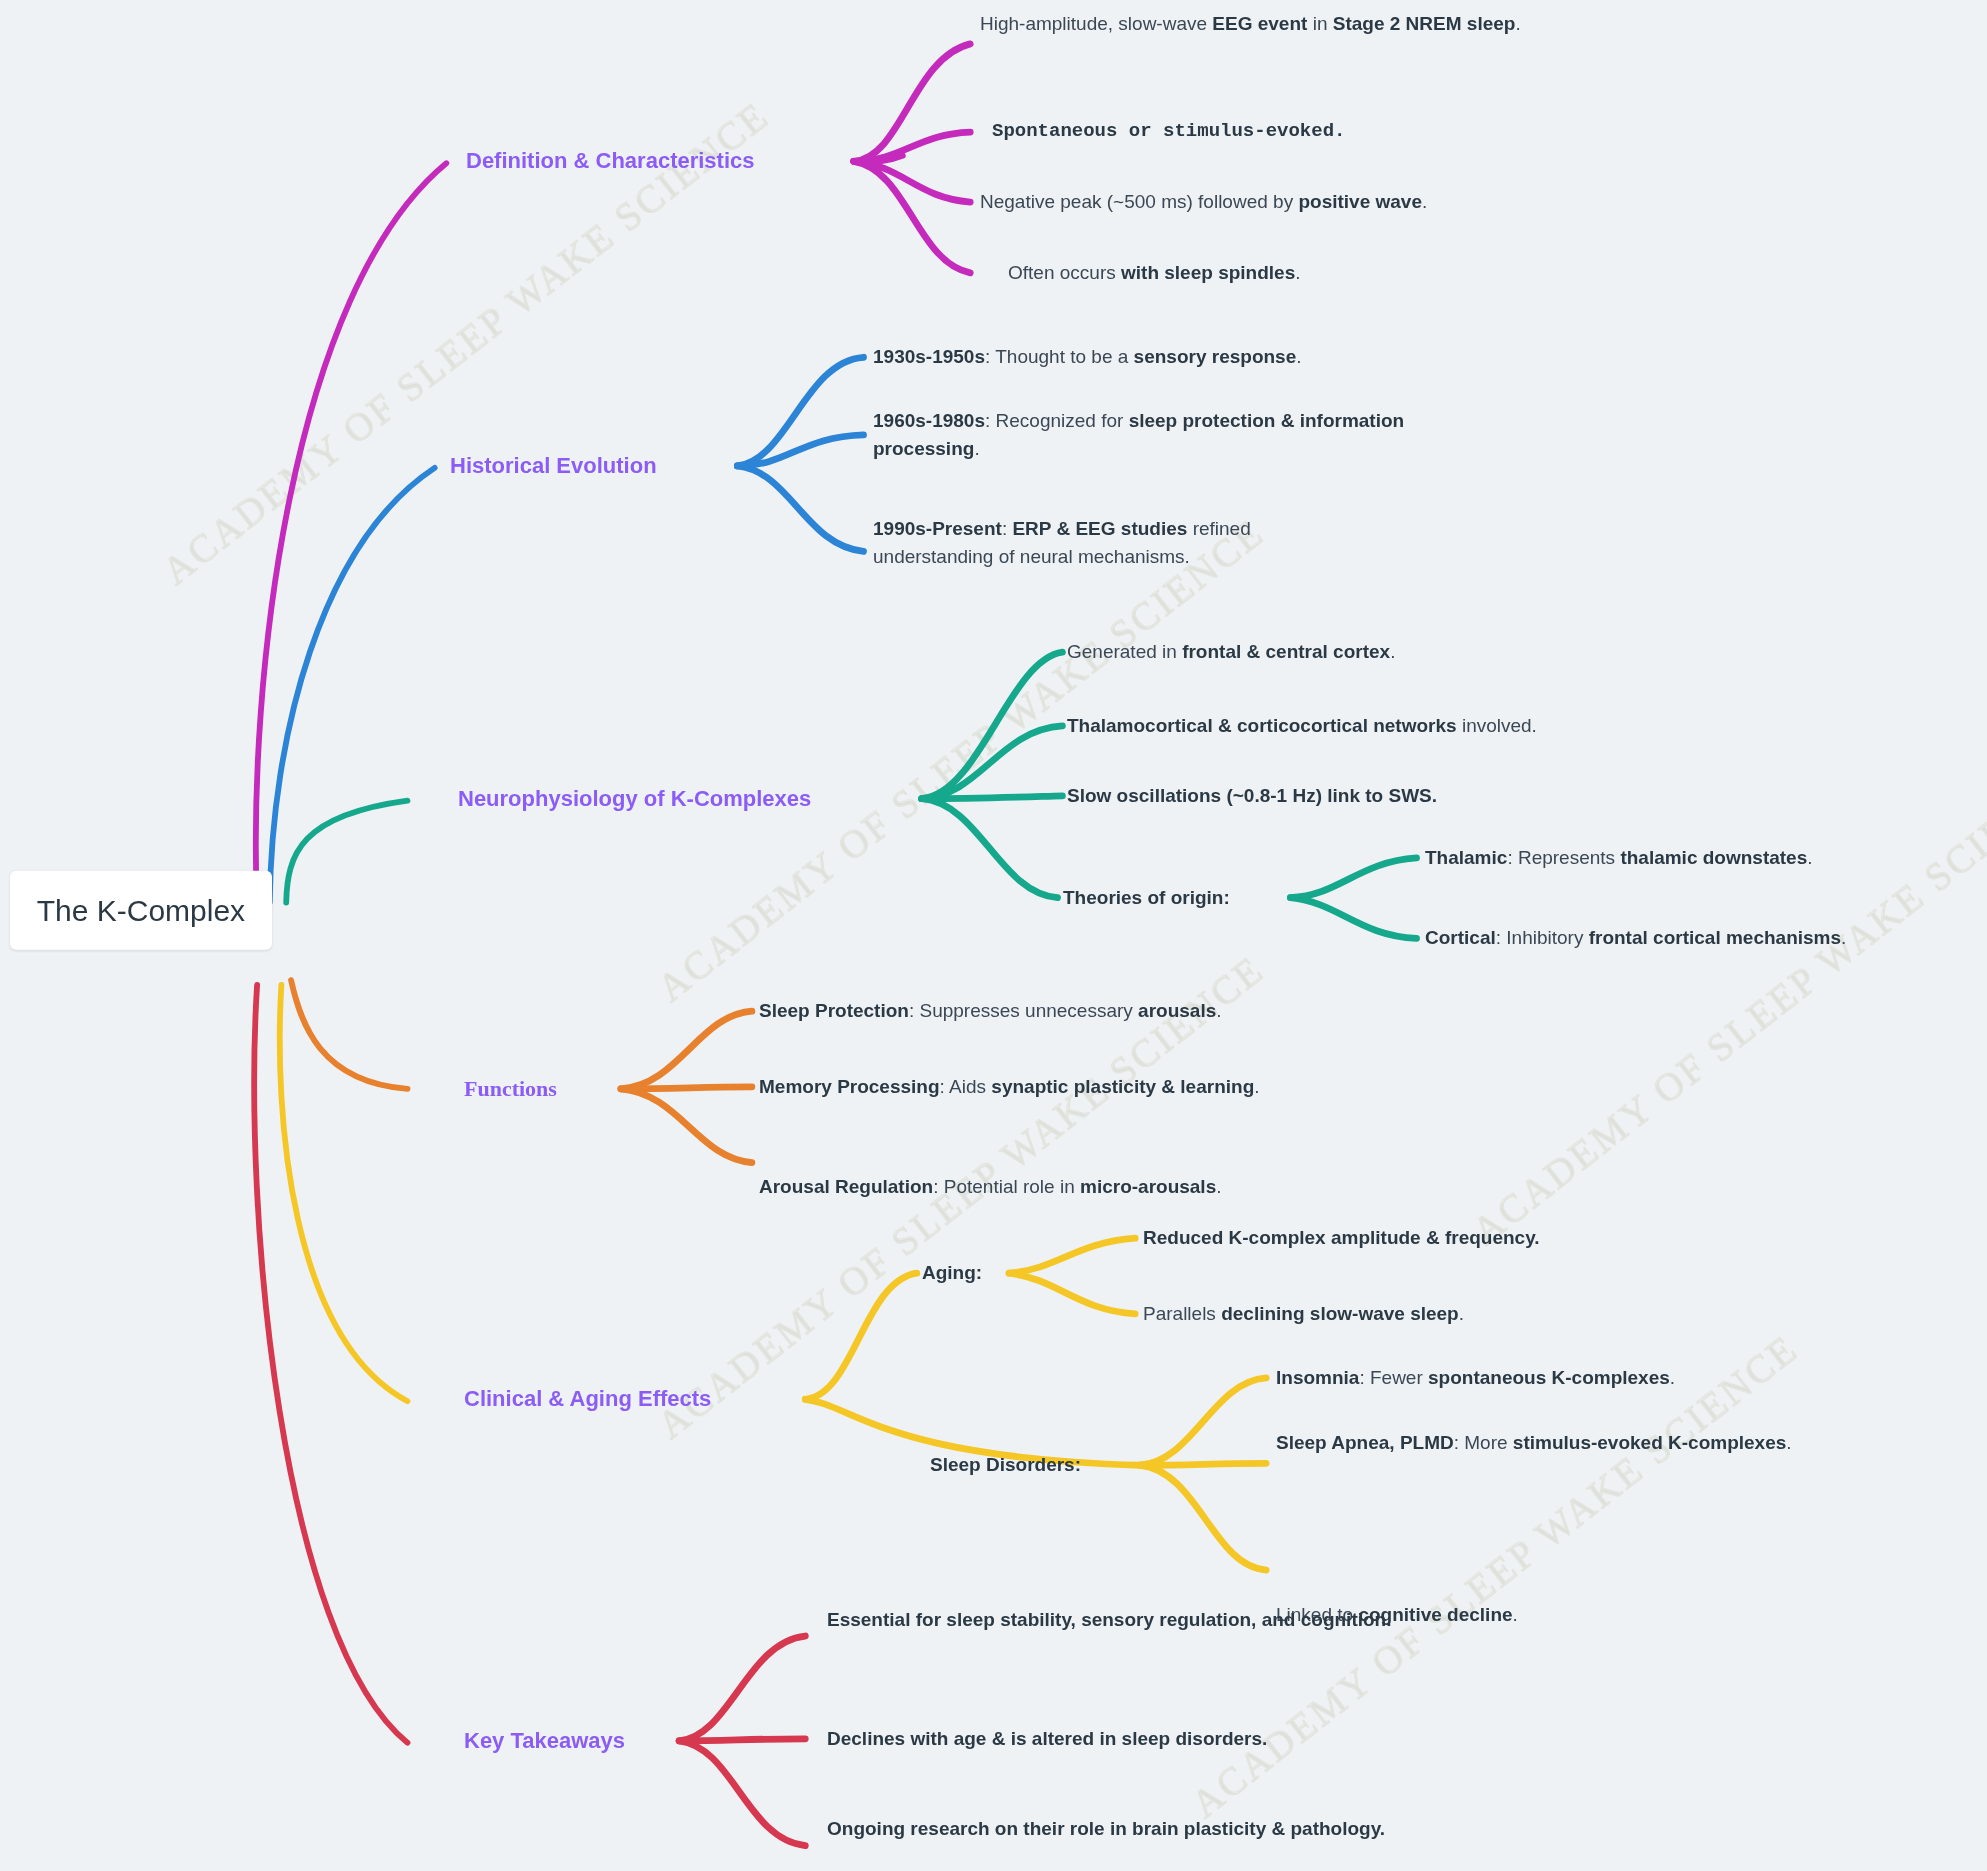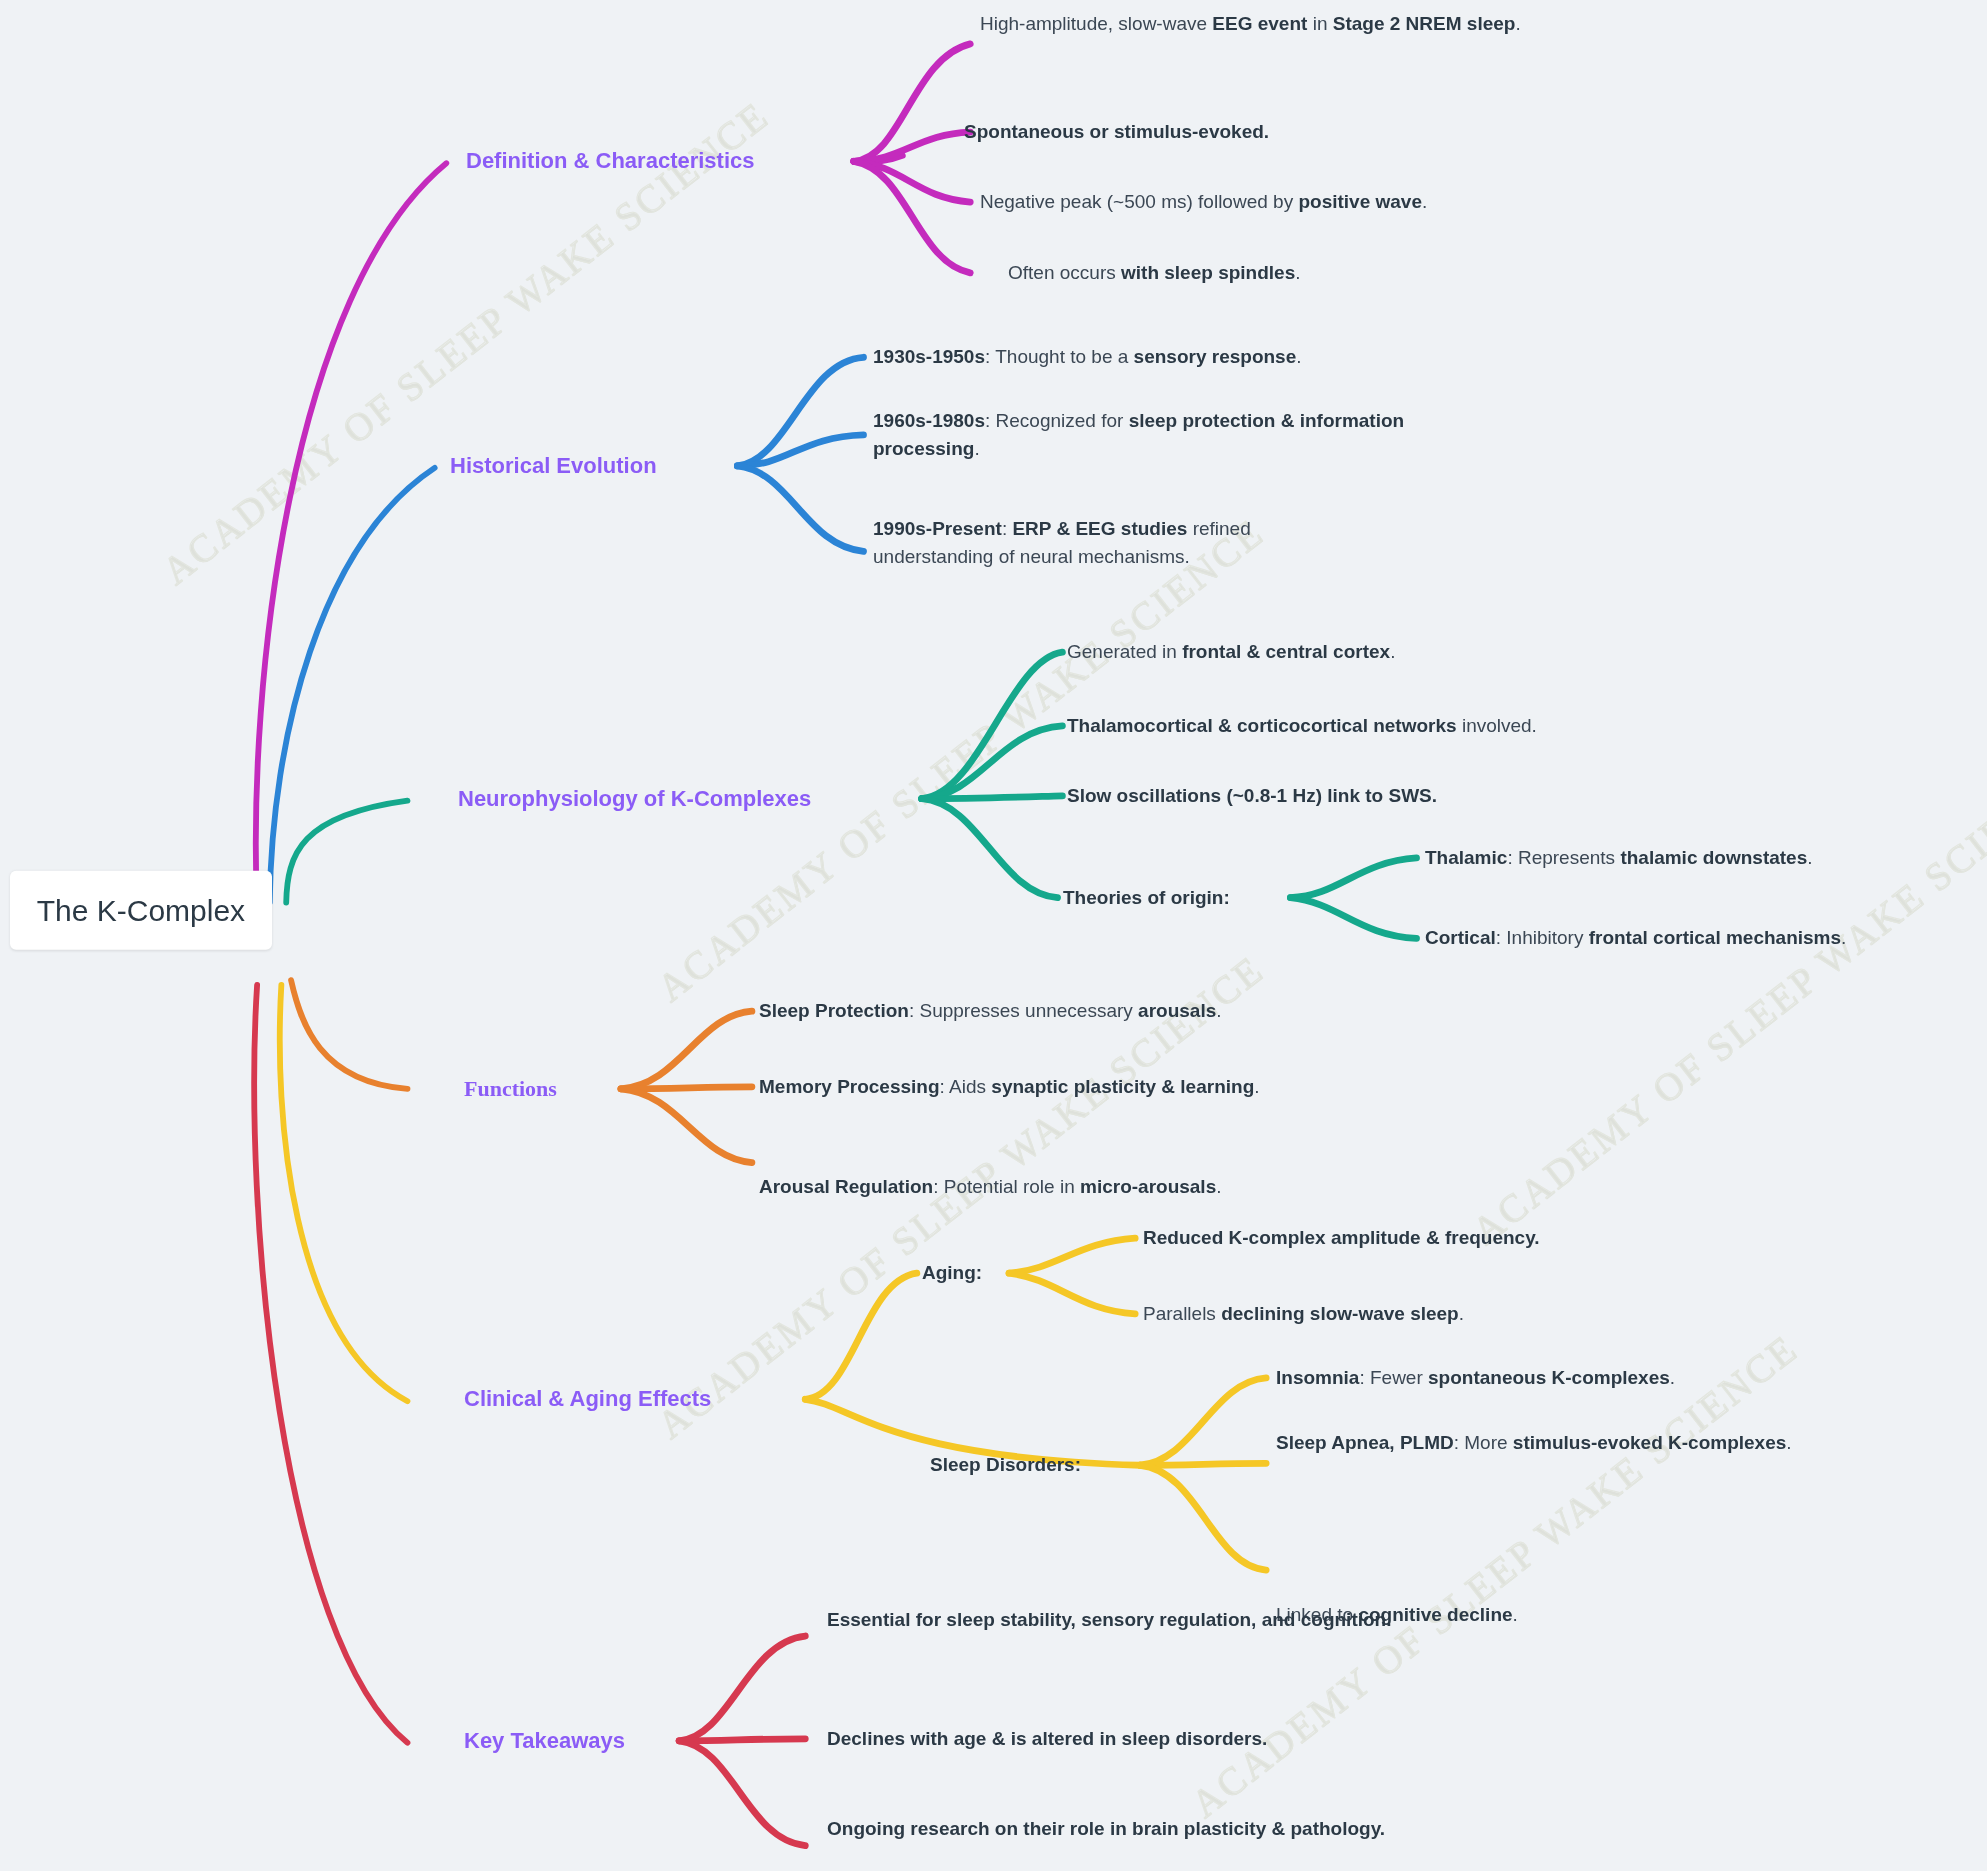--- a/index.html
+++ b/index.html
@@ -145,21 +145,21 @@
   <div class="node root-node" style="left:9.7px; top:910px; transform:translateY(-50%);border-radius:6px;">
     <span>The K-Complex</span>
   </div>
 
   <div class="node branch-label" style="left:466px; top:161px; transform:translateY(-50%);">
     <span>Definition &amp; Characteristics</span>
   </div>
   <div class="node leaf leaf-wrap" style="left:980px; top:9.7px; width:621px;">
     <span>High-amplitude, slow-wave <b>EEG event</b> in <b>Stage 2 NREM sleep</b>.</span>
   </div>
-  <div class="node leaf bold-all" style="left:964px; top:132px; transform:translateY(-50%); width:621px;">
+  <div class="node leaf bold-all" style="left:992px; top:132px; transform:translateY(-50%); width:621px;font-family:Liberation Mono, monospace;">
     <span><b>Spontaneous or stimulus-evoked</b>.</span>
   </div>
   <div class="node leaf" style="left:980px; top:202px; transform:translateY(-50%); width:640px;">
     <span>Negative peak (~500 ms) followed by <b>positive wave</b>.</span>
   </div>
   <div class="node leaf" style="left:1008px; top:273px; transform:translateY(-50%); width:621px;">
     <span>Often occurs <b>with sleep spindles</b>.</span>
   </div>
 
   <div class="node branch-label" style="left:450px; top:466px; transform:translateY(-50%);">

